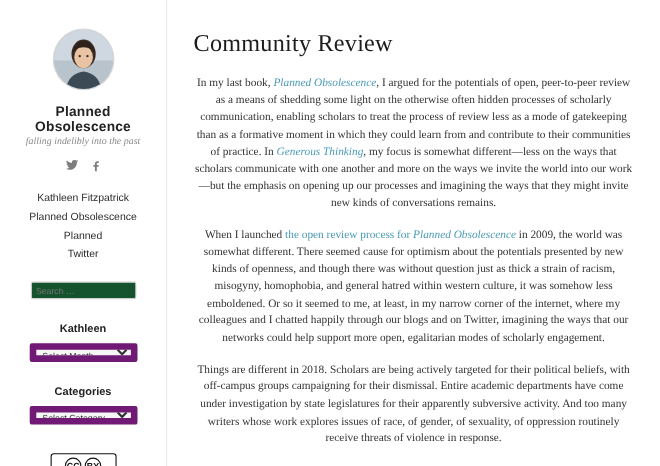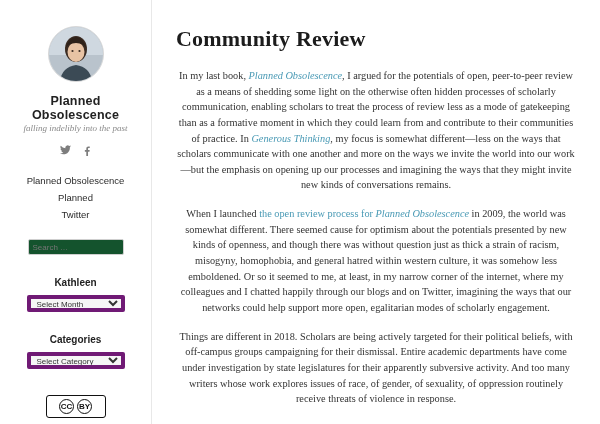--- a/index.html
+++ b/index.html
@@ -113,21 +113,21 @@
     display: flex;
     justify-content: center;
   }
   select.ui-select {
     width: 98px;
     height: 17px;
     box-sizing: border-box;
     font-family: "Liberation Sans", sans-serif;
     font-size: 8px;
     color: #333;
-    border: 4px solid #701a75;
+    border: 6px solid #701a75;
     background: #f6f6f6;
     border-radius: 2px;
     padding: 0 2px;
   }
 
   .cc-block {
     margin-top: 26px;
     text-align: center;
   }
   .cc-badge {
@@ -162,21 +162,21 @@
   
   .main {
     flex: 1 1 auto;
     box-sizing: border-box;
     padding: 26px 24px 0 24px;
     overflow: hidden;
   }
   h1.entry-title {
     font-family: "Liberation Serif", serif;
     font-size: 22px;
-    font-weight: bold;
+    font-weight: normal;
     color: #1c1c1c;
     margin: 0 0 16px 0;
     letter-spacing: 0.2px;
   }
   .entry-content p {
     font-family: "Liberation Serif", serif;
     font-size: 10.3px;
     line-height: 1.52;
     color: #333;
     margin: 0 0 13px 0;
@@ -220,20 +220,21 @@
           </svg>
       </span>
       <span>
         <svg width="11" height="11" viewBox="0 0 16 16">
             <path fill="#7d7d7d" d="M10.2 16V9.7h2.1l.3-2.45h-2.4V5.7c0-.7.2-1.2 1.22-1.2h1.3V2.3c-.22-.03-.99-.1-1.88-.1-1.86 0-3.14 1.14-3.14 3.23v1.8H5.6v2.46h2.1V16h2.5z"></path>
           </svg>
       </span>
     </div>
 
     <ul class="nav">
+      <li><span>Kathleen Fitzpatrick</span></li>
       <li><span>Planned Obsolescence</span></li>
       <li><span>Planned</span></li>
       <li><span>Twitter</span></li>
     </ul>
 
     <div class="search-box">
       <input class="search-input" type="text" placeholder="Search …" style="">
     </div>
 
     <div class="widget-title">Kathleen</div>

